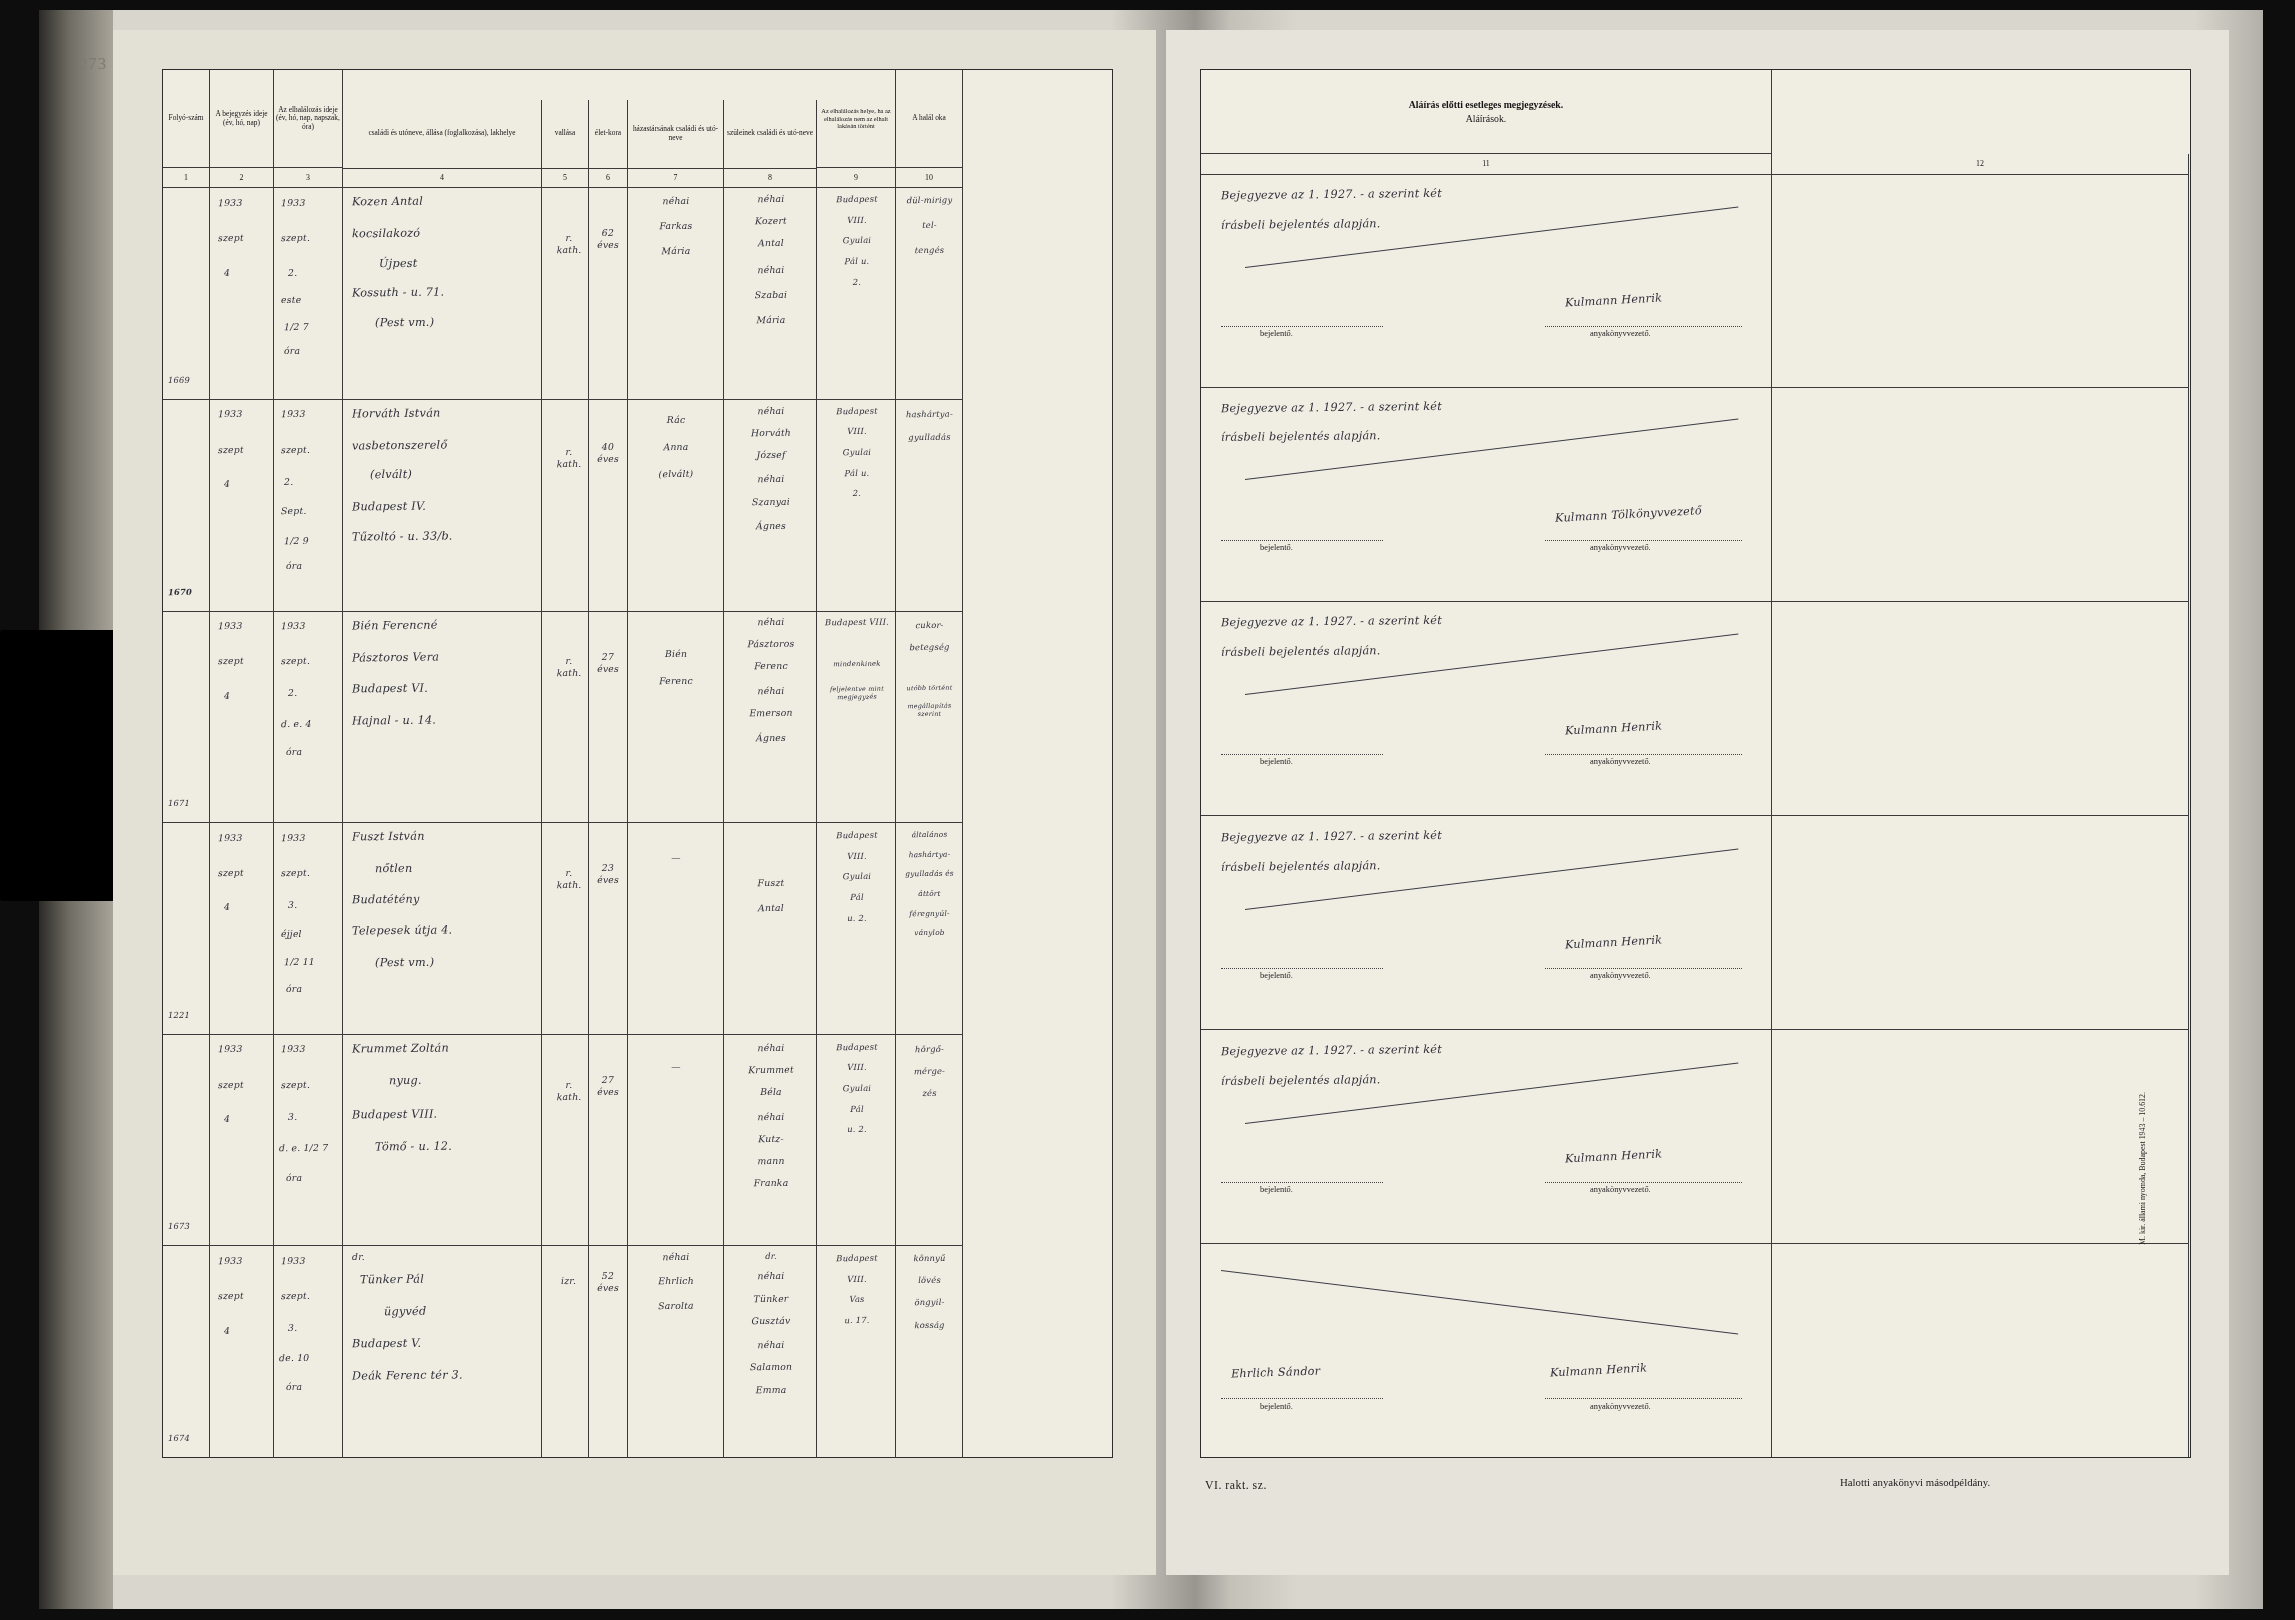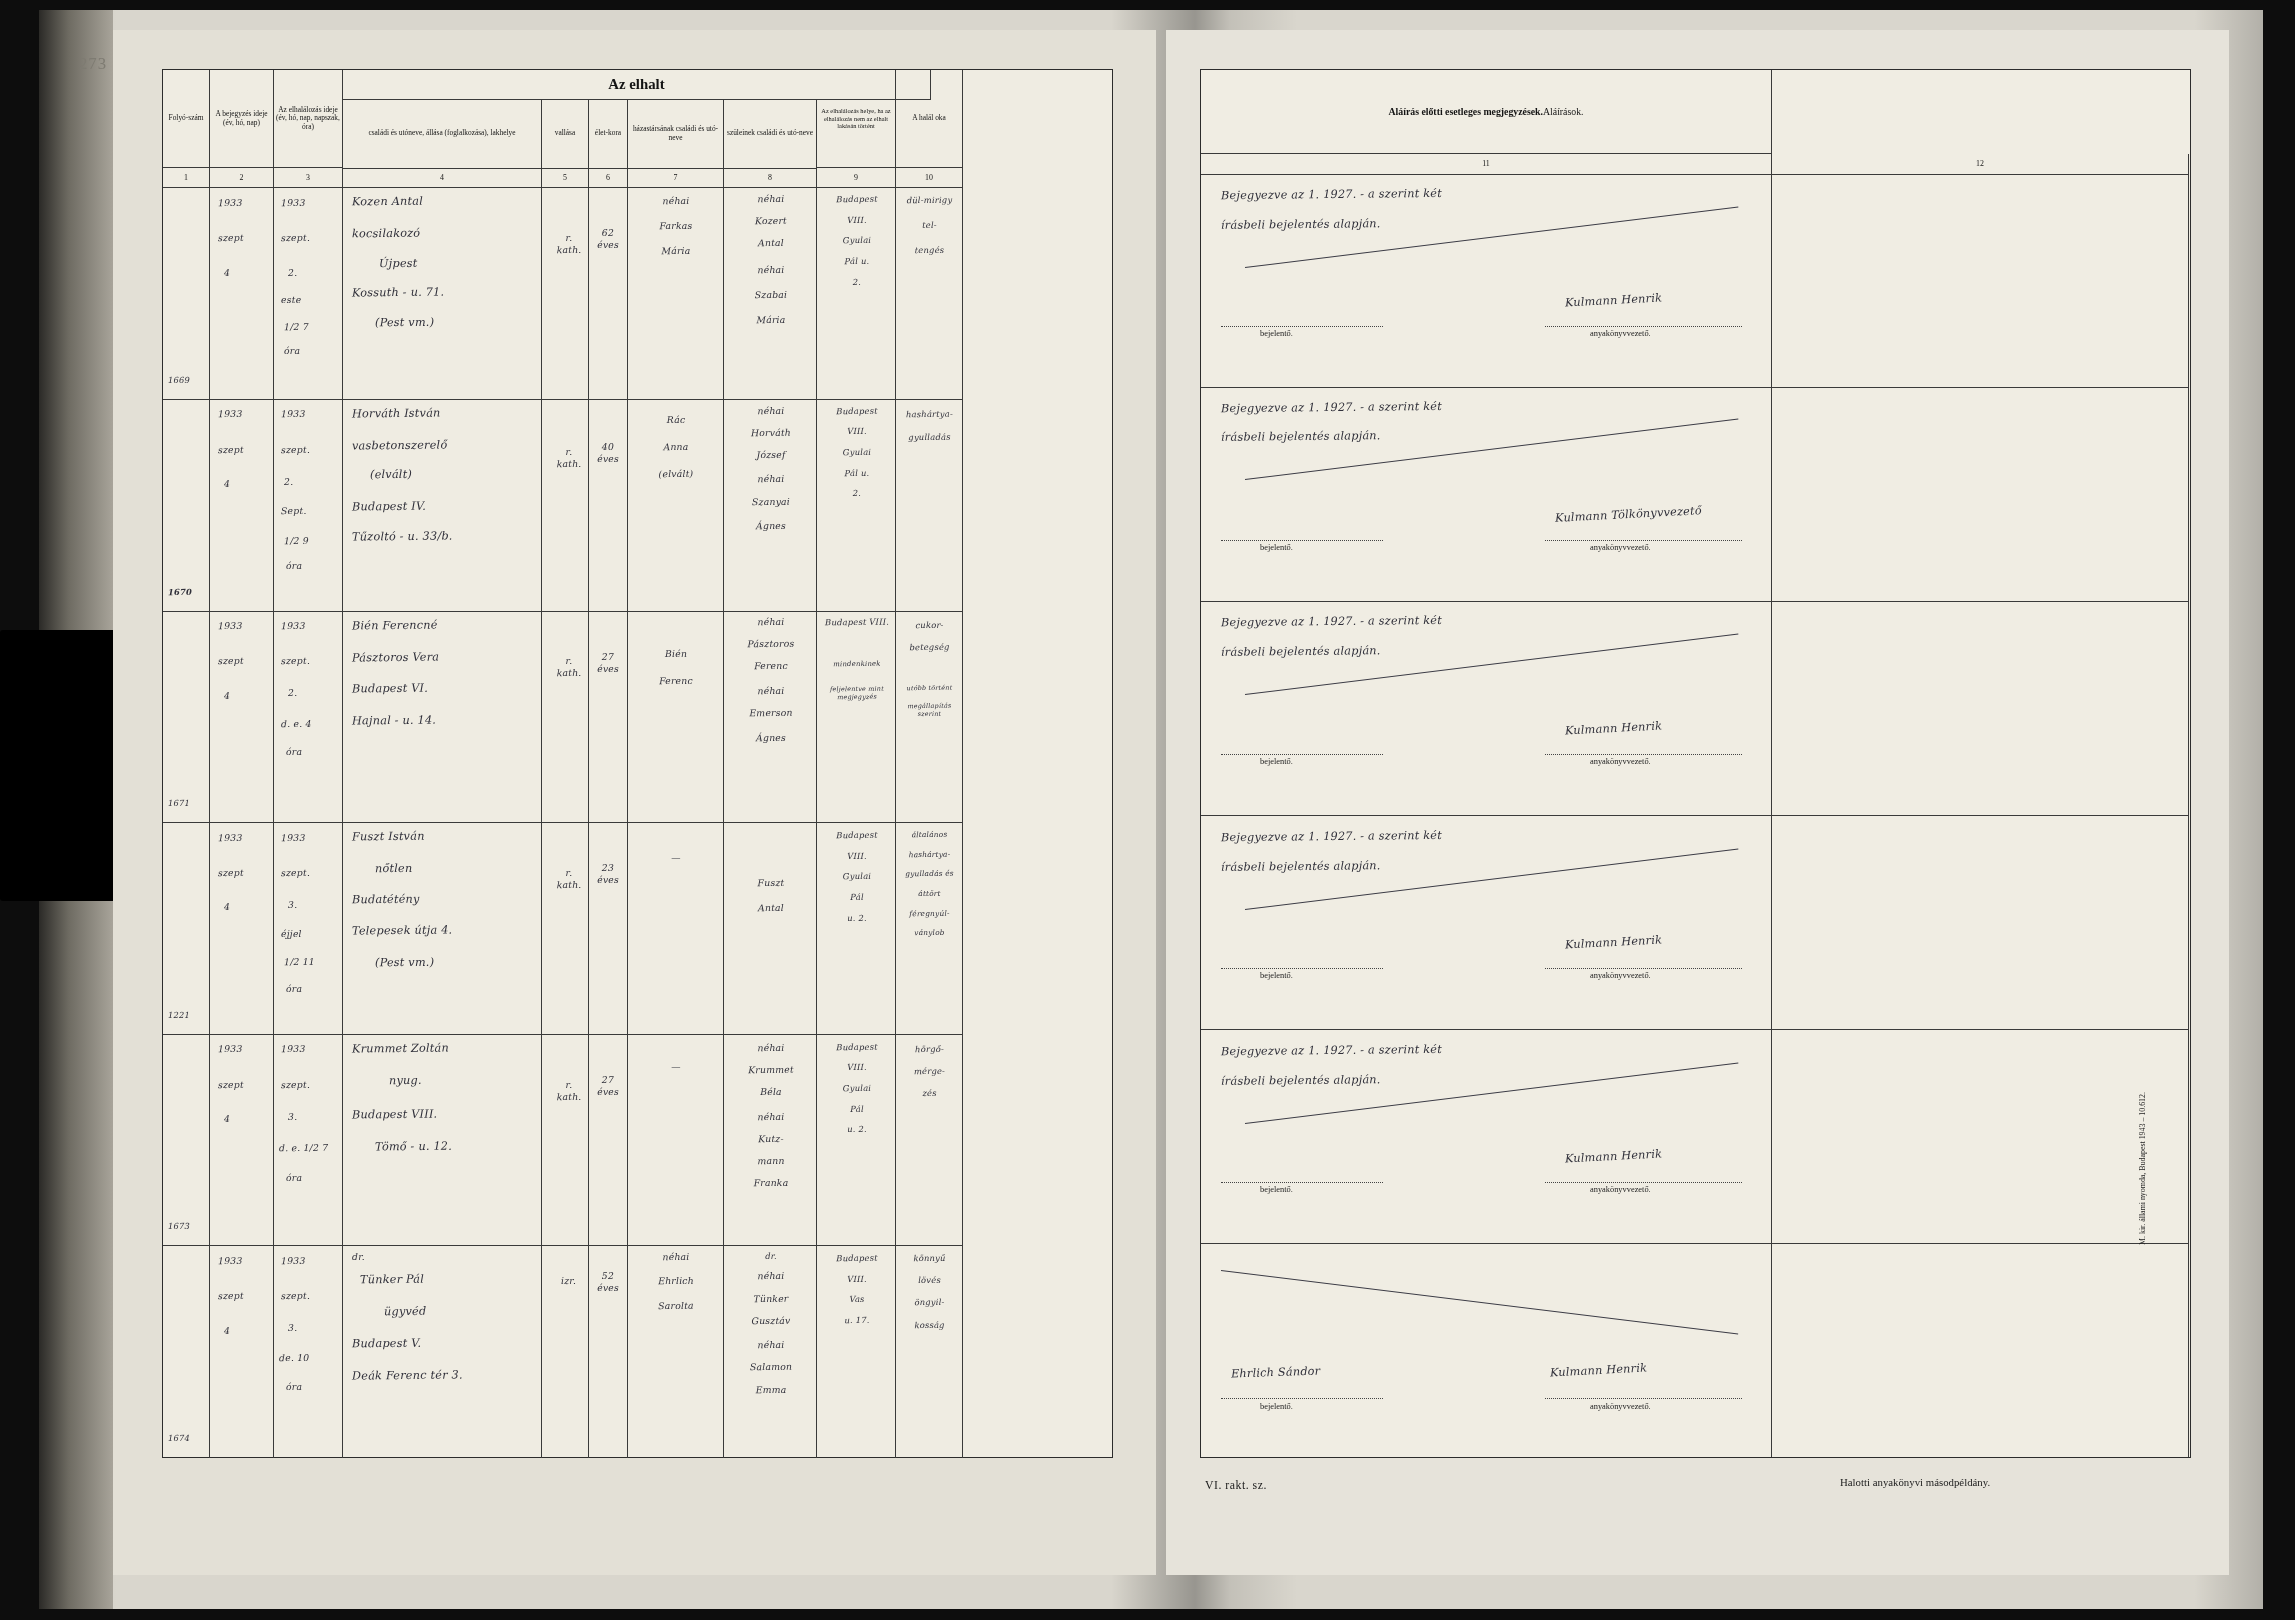--- a/index.html
+++ b/index.html
@@ -42,21 +42,21 @@
   .hw{position:absolute;font-family:"DejaVu Serif",serif;font-style:italic;color:#30303a;
       font-size:11.3px;line-height:1.25;letter-spacing:0.2px;transform:rotate(-.6deg);}
   .hw.sm{font-size:9.3px;}
   .hw.xs{font-size:8.4px;}
   .hw.c{text-align:center;}
 
   
   .rtbl{position:absolute;left:1200px;top:69px;width:989px;height:1387px;border:1.5px solid #2c2c2c;background:#f0ede3;}
   .rtbl .cell{position:absolute;box-sizing:border-box;border-right:0.7px solid #3a3a3a;border-bottom:0.7px solid #3a3a3a;}
   .rhdr{font-size:9.8px;text-align:center;line-height:1.35;color:#141414;
-        display:flex;flex-direction:row;align-items:center;justify-content:center;}
+        display:flex;flex-direction:column;align-items:center;justify-content:center;}
   .rhdr .s1{font-weight:bold;}
   .sigline{position:absolute;border-top:0.7px dotted #444;}
   .siglab{position:absolute;font-size:8.4px;color:#222;}
 
   .footl{position:absolute;left:1205px;top:1478px;font-size:11.8px;color:#1c1c1c;letter-spacing:0.5px;}
   .footr{position:absolute;left:1840px;top:1476px;font-size:10.8px;color:#1c1c1c;}
   .sidenote{position:absolute;left:2138px;top:1245px;font-size:7.9px;color:#222;
             transform:rotate(-90deg);transform-origin:left top;white-space:nowrap;}
 
   
@@ -93,23 +93,20 @@
     </div>
     <div class="cell hdr" style="left:47px;top:0;width:64px;height:98px;">
       <span>A bejegyzés ideje</span>
       <span>(év, hó, nap)</span>
     </div>
     <div class="cell hdr" style="left:111px;top:0;width:69px;height:98px;">
       <span>Az elhalálozás ideje</span>
       <span>(év, hó, nap, napszak, óra)</span>
     </div>
 
-    <div class="cell hdr" style="left:180px;top:0;width:588px;height:29.5px;">
-      <span class="bigttl">Az elhalt</span>
-    </div>
 
     <div class="cell hdr" style="left:180px;top:29.5px;width:199px;height:69px;">
       <span>családi és utóneve, állása (foglalkozása), lakhelye</span>
     </div>
     <div class="cell hdr" style="left:379px;top:29.5px;width:47px;height:69px;">
       <span>vallása</span>
     </div>
     <div class="cell hdr" style="left:426px;top:29.5px;width:39px;height:69px;">
       <span>élet-kora</span>
     </div>

